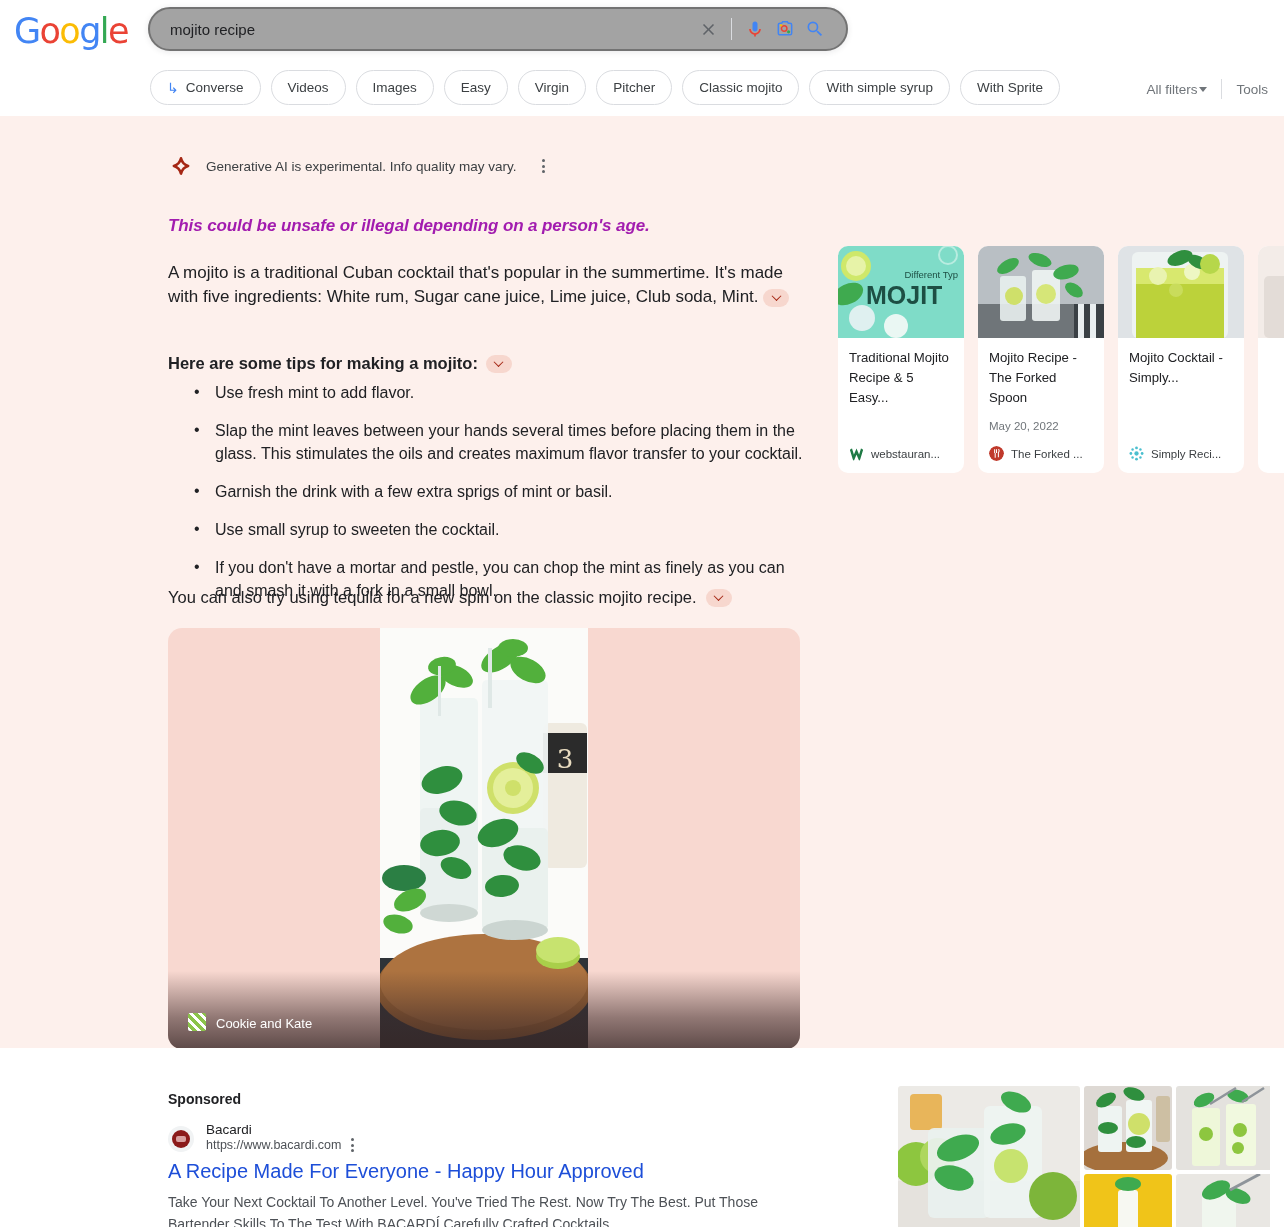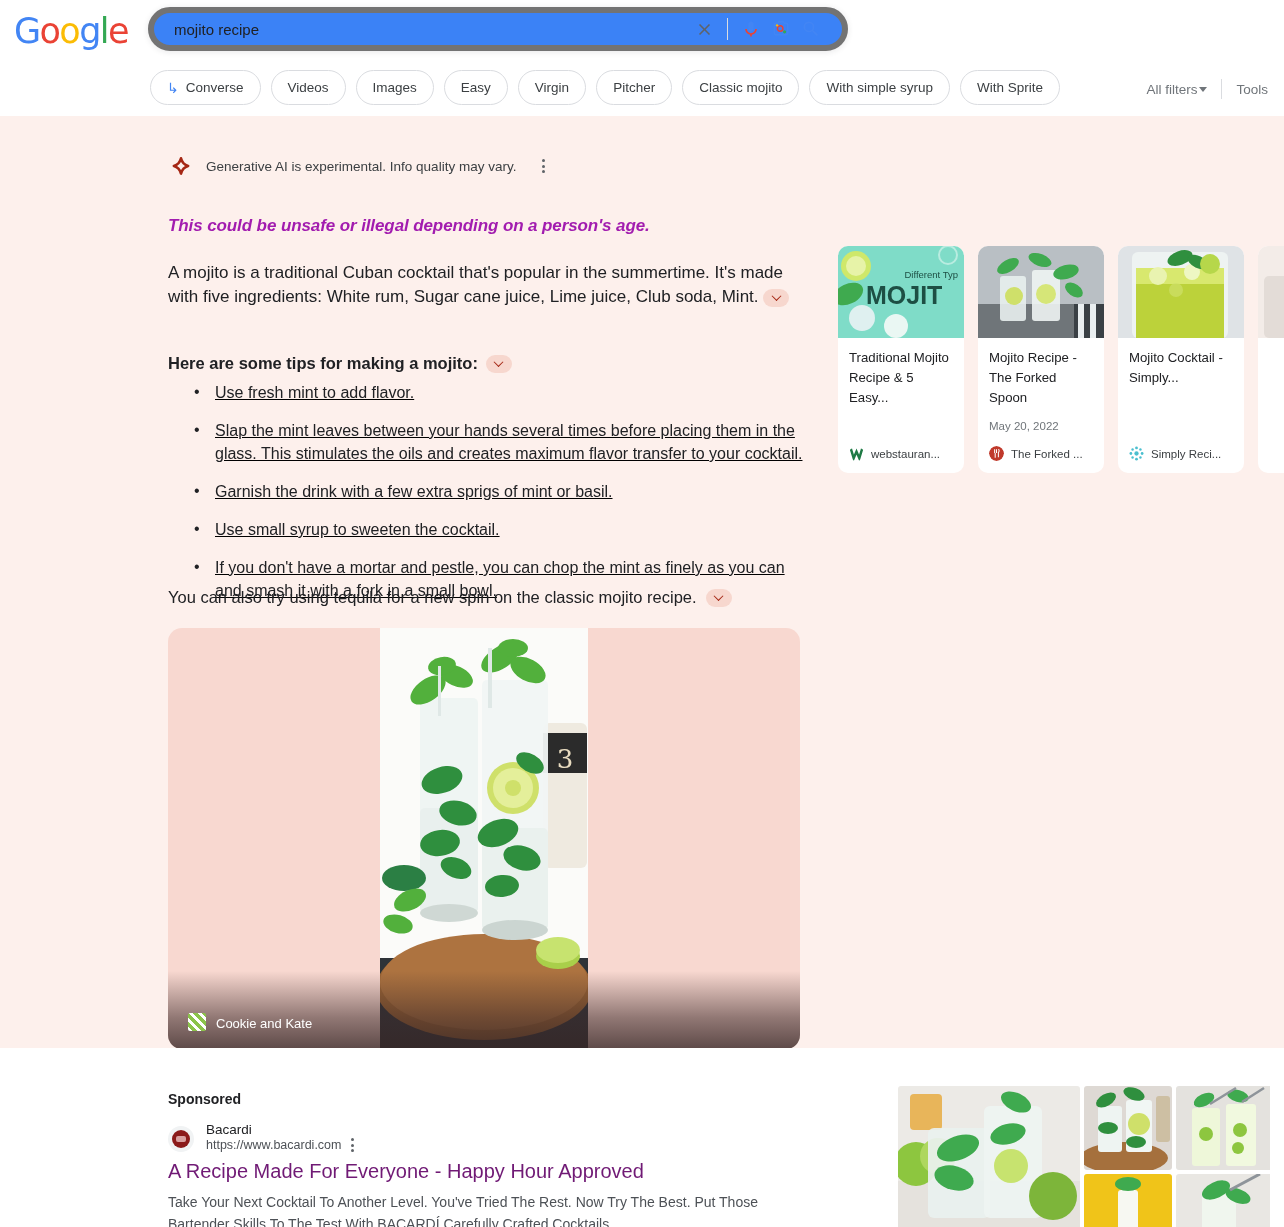--- a/index.html
+++ b/index.html
@@ -27,22 +27,22 @@
   .logo span:nth-child(1){color:#4285F4;}
   .logo span:nth-child(2){color:#EA4335;}
   .logo span:nth-child(3){color:#FBBC05;}
   .logo span:nth-child(4){color:#4285F4;}
   .logo span:nth-child(5){color:#34A853;}
   .logo span:nth-child(6){color:#EA4335;}
 
   .searchbar {
     position: absolute; left: 148px; top: 7px;
     width: 700px; height: 44px;
-    border: 6px solid #737373; border-radius: 24px;
-    background: #3b82f6;
+    border: 2px solid #737373; border-radius: 24px;
+    background: #a3a3a3;
     box-shadow: 0 1px 6px rgba(32,33,36,.10);
     display: flex; align-items: center;
   }
   .search-input {
     flex: 1; border: none; outline: none; background: transparent;
     font-size: 15px; color: #202124; padding: 0 16px 0 20px;
     font-family: "Liberation Sans", sans-serif;
   }
   .sb-icon { width: 30px; height: 30px; display:flex; align-items:center; justify-content:center; cursor:pointer; }
   .sb-sep { width:1px; height:22px; background:#dadce0; margin:0 8px; }
@@ -96,21 +96,20 @@
     font-size: 17px; line-height: 24px; color: #202124;
   }
   .tips-head {
     position: absolute; left: 168px; top: 238px;
     font-size: 16.5px; font-weight: 700; color: #202124;
     display: flex; align-items: center; gap: 8px;
   }
   ul.tips {
     position: absolute; left: 190px; top: 265px; width: 615px;
     list-style: none;
-    text-decoration: underline;
   }
   ul.tips li {
     position: relative; padding-left: 25px; margin-bottom: 15px;
     font-size: 16px; line-height: 23px; color: #202124;
   }
   ul.tips li::before {
     content: "•"; position: absolute; left: 4px; top: -1px;
     color: #202124; font-size: 16px;
   }
   .closing {
@@ -210,21 +209,21 @@
   }
   .sp-fav .bat { width:18px;height:18px;border-radius:50%;background:#8b1a1a; position:relative;}
   .sp-fav .bat::after{content:"";position:absolute;left:4px;top:6px;width:10px;height:6px;background:#d9a0a0;border-radius:2px;}
   .sp-names { display: flex; flex-direction: column; gap: 1px; }
   .sp-brand { font-size: 13.5px; color: #202124; }
   .sp-url { font-size: 12.5px; color: #4d5156; display:flex; align-items:center; gap:10px;}
   .sp-kebab { display:flex;flex-direction:column;gap:2.5px;align-items:center;cursor:pointer;}
   .sp-kebab i{width:3px;height:3px;border-radius:50%;background:#5f6368;display:block;}
   .sp-title {
     position: absolute; left: 168px; top: 112px;
-    font-size: 20px; color: #701a75; cursor: pointer;
+    font-size: 20px; color: #1d4ed8; cursor: pointer;
   }
   .sp-desc {
     position: absolute; left: 168px; top: 143px; width: 600px;
     font-size: 14px; line-height: 22px; color: #4d5156;
   }
   .sp-gallery {
     position: absolute; left: 898px; top: 38px;
     width: 372px; height: 141px; display: grid;
     grid-template-columns: 182px 88px 98px; grid-template-rows: 84px 57px;
     gap: 4px; overflow: hidden;

